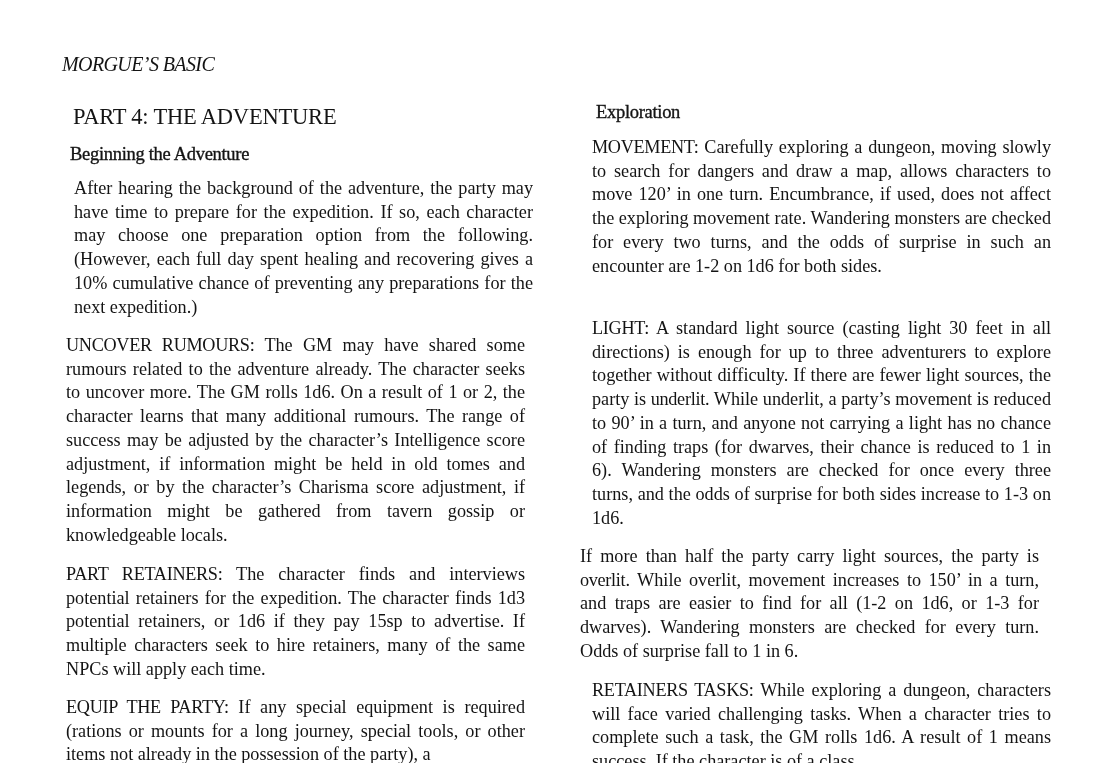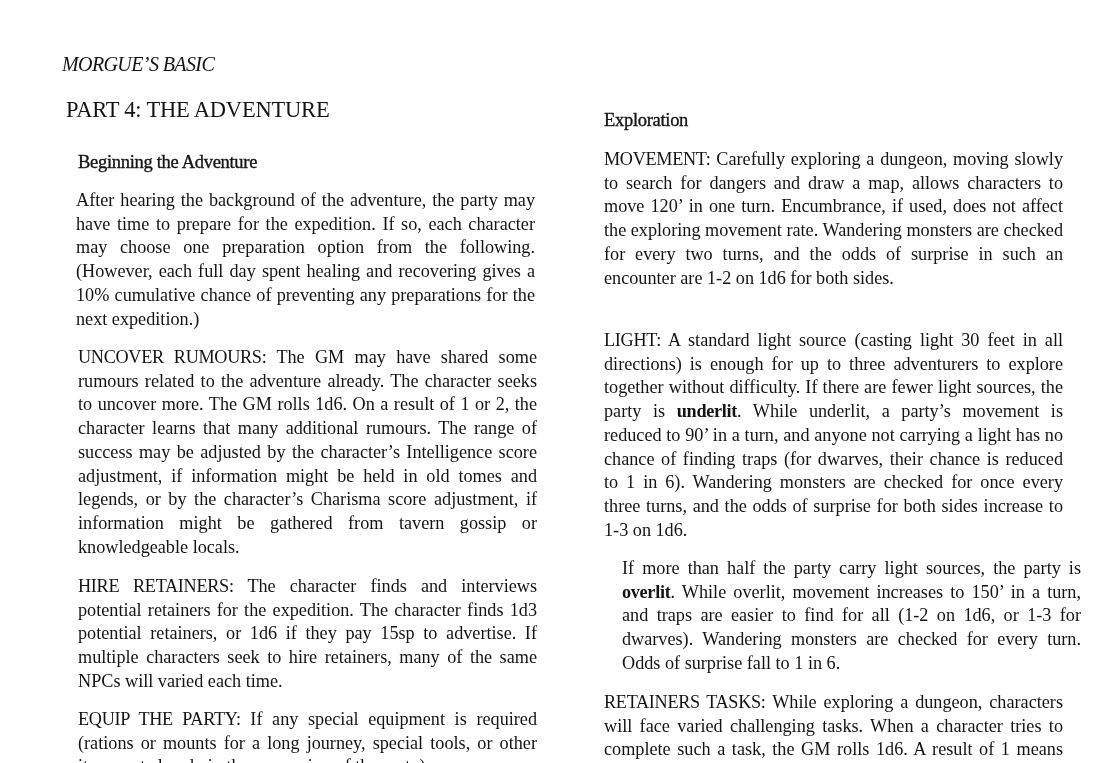--- a/index.html
+++ b/index.html
@@ -29,74 +29,74 @@
       font-style: italic;
       font-size: 20px;
       letter-spacing: -0.6px;
       margin: 0;
       font-weight: normal;
     }
     .part-title {
       position: absolute;
       left: 62px;
       top: 93px;
-      margin: 4px;
+      margin: 11px;
       font-family: "Liberation Serif", serif;
       font-weight: normal;
       font-size: 22.5px;
       letter-spacing: -0.2px;
     }
     .section-heading {
       position: absolute;
-      margin: 16px;
+      margin: 8px;
       font-family: "Liberation Serif", serif;
       font-weight: normal;
       font-size: 18.5px;
       letter-spacing: -0.3px;
       -webkit-text-stroke: 0.35px #141414;
     }
     .para {
       position: absolute;
-      margin: 16px;
+      margin: 4px;
       width: 459px;
       text-align: justify;
       font-family: "Liberation Serif", serif;
       font-size: 18.2px;
       line-height: 23.7px;
     }
     .para .lead {
       letter-spacing: -0.3px;
     }
     .bold {
-      font-weight: bold;
+      font-weight: normal;
       letter-spacing: -0.3px;
     }
   </style>
 </head>
 <body>
 
 <div class="page">
 
   <h3 class="running-head">MORGUE’S BASIC</h3>
 
   <h1 class="part-title">PART 4: THE ADVENTURE</h1>
 
   <h2 class="section-heading" style="left:62px; top:136px;text-align:right;">Beginning the Adventure</h2>
 
-  <p class="para" style="left:60px; top:173px;">After hearing the background of the adventure, the party may have time to prepare for the expedition. If so, each character may choose one preparation option from the following. (However, each full day spent healing and recovering gives a 10% cumulative chance of preventing any preparations for the next expedition.)</p>
+  <p class="para" style="left:70px; top:173px;">After hearing the background of the adventure, the party may have time to prepare for the expedition. If so, each character may choose one preparation option from the following. (However, each full day spent healing and recovering gives a 10% cumulative chance of preventing any preparations for the next expedition.)</p>
 
   <p class="para" style="left:62px; top:330px;"><span class="lead">UNCOVER RUMOURS:</span><span> The GM may have shared some rumours related to the adventure already. The character seeks to uncover more. The GM rolls 1d6. On a result of 1 or 2, the character learns that many additional rumours. The range of success may be adjusted by the character’s Intelligence score adjustment, if information might be held in old tomes and legends, or by the character’s Charisma score adjustment, if information might be gathered from tavern gossip or knowledgeable locals.</span></p>
 
-  <p class="para" style="left:62px; top:559px;"><span class="lead">HIRE RETAINERS:</span><span> The character finds and interviews potential retainers for the expedition. The character finds 1d3 potential retainers, or 1d6 if they pay 15sp to advertise. If multiple characters seek to hire retainers, many of the same NPCs will varied each time.</span></p>
+  <p class="para" style="left:62px; top:559px;"><span class="lead">PART RETAINERS:</span><span> The character finds and interviews potential retainers for the expedition. The character finds 1d3 potential retainers, or 1d6 if they pay 15sp to advertise. If multiple characters seek to hire retainers, many of the same NPCs will apply each time.</span></p>
 
   <p class="para" style="left:62px; top:692px;"><span class="lead">EQUIP THE PARTY:</span><span> If any special equipment is required (rations or mounts for a long journey, special tools, or other items not already in the possession of the party), a</span></p>
 
   <h2 class="section-heading" style="left:588px; top:94px;">Exploration</h2>
 
   <p class="para" style="left:588px; top:132px;"><span class="lead">MOVEMENT:</span><span> Carefully exploring a dungeon, moving slowly to search for dangers and draw a map, allows characters to move 120’ in one turn. Encumbrance, if used, does not affect the exploring movement rate. Wandering monsters are checked for every two turns, and the odds of surprise in such an encounter are 1-2 on 1d6 for both sides.</span></p>
 
   <p class="para" style="left:588px; top:313px;"><span class="lead">LIGHT:</span><span> A standard light source (casting light 30 feet in all directions) is enough for up to three adventurers to explore together without difficulty. If there are fewer light sources, the party is </span><span class="bold">underlit</span><span>. While underlit, a party’s movement is reduced to 90’ in a turn, and anyone not carrying a light has no chance of finding traps (for dwarves, their chance is reduced to 1 in 6). Wandering monsters are checked for once every three turns, and the odds of surprise for both sides increase to 1-3 on 1d6.</span></p>
 
-  <p class="para" style="left:606px; top:541px;"><span>If more than half the party carry light sources, the party is </span><span class="bold">overlit</span><span>. While overlit, movement increases to 150’ in a turn, and traps are easier to find for all (1-2 on 1d6, or 1-3 for dwarves). Wandering monsters are checked for every turn. Odds of surprise fall to 1 in 6.</span></p>
+  <p class="para" style="left:576px; top:541px;"><span>If more than half the party carry light sources, the party is </span><span class="bold">overlit</span><span>. While overlit, movement increases to 150’ in a turn, and traps are easier to find for all (1-2 on 1d6, or 1-3 for dwarves). Wandering monsters are checked for every turn. Odds of surprise fall to 1 in 6.</span></p>
 
   <p class="para" style="left:588px; top:675px;"><span class="lead">RETAINERS TASKS:</span><span> While exploring a dungeon, characters will face varied challenging tasks. When a character tries to complete such a task, the GM rolls 1d6. A result of 1 means success. If the character is of a class</span></p>
 
 </div>
 
 </body></html>

